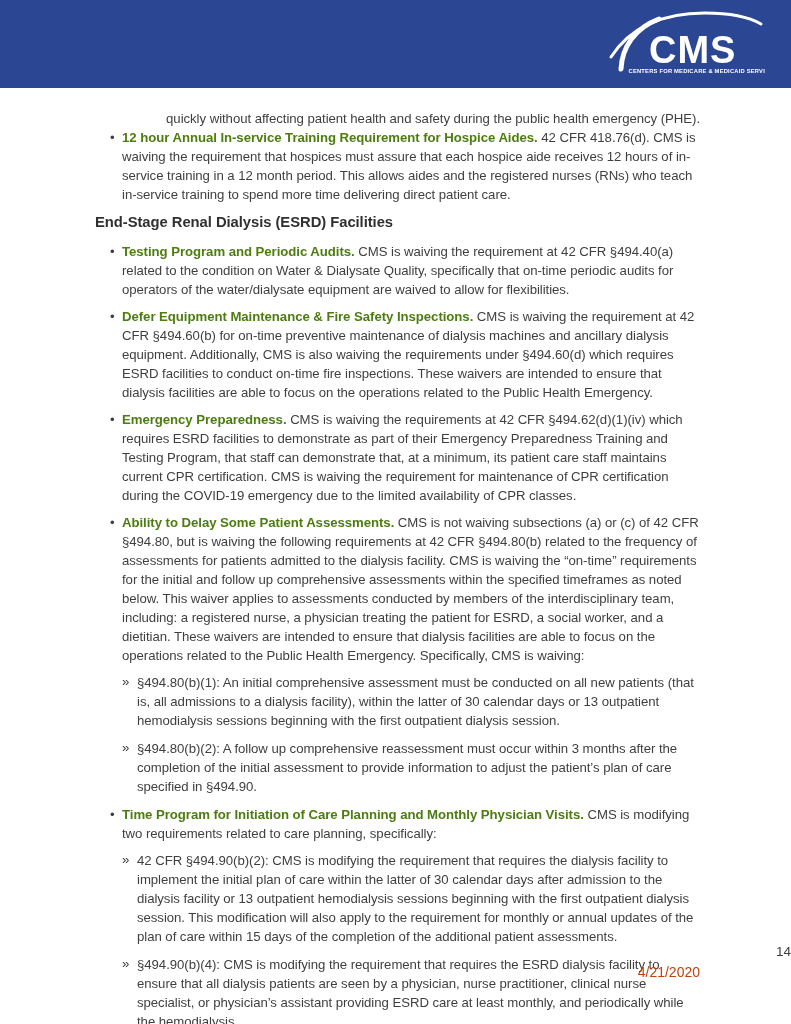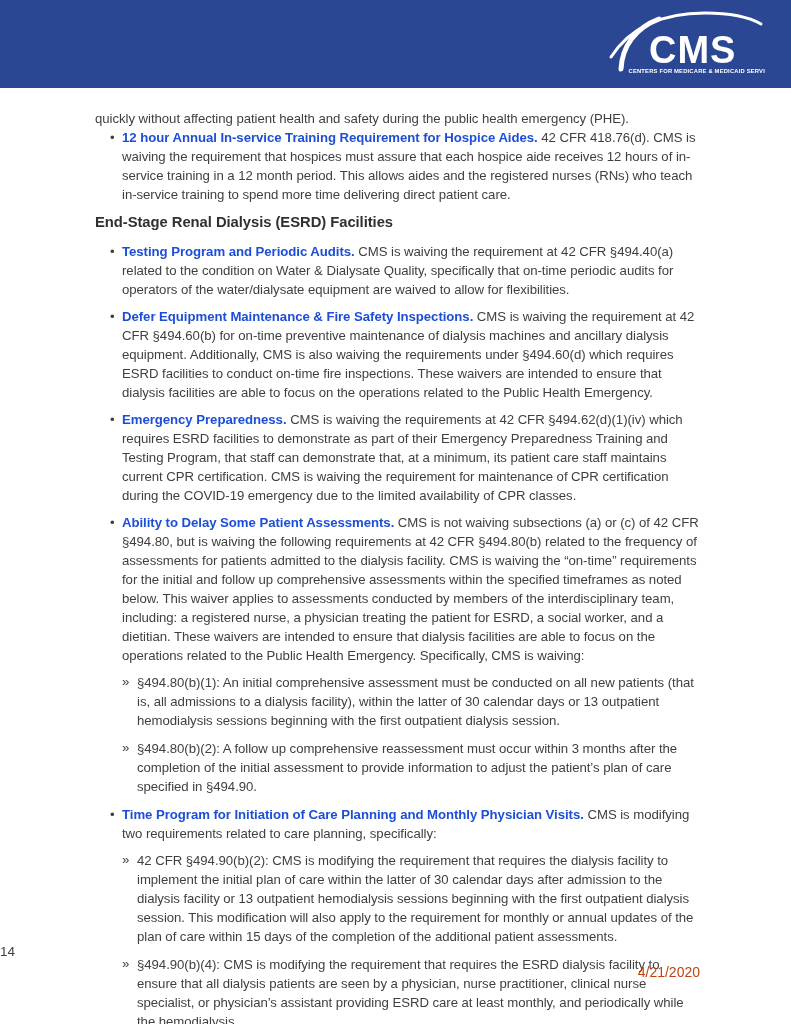--- a/index.html
+++ b/index.html
@@ -26,38 +26,38 @@
     position: absolute;
     top: 109px; left: 95px;
     width: 605px;
     color: #3f3f3f;
     font-size: 13.2px;
     line-height: 19px;
     letter-spacing: -0.05px;
     text-align: left;
   }
   .content p { margin: 0; }
-  .cont { margin: 0 0 5px 27px; }
+  .cont { margin: 0 0 5px 27px; text-align: right; }
   .heading {
     font-size: 14.8px;
     line-height: 20px;
     font-weight: bold;
     color: #303030;
     margin: 4px 0 10px 0;
   }
   .bullet { position: relative; margin: 0 0 8px 27px; }
   .bullet > .mk { position: absolute; left: -12px; top: 0; }
   .sub { position: relative; margin: 0 0 9px 42px; }
   .sub > .mk { position: absolute; left: -15px; top: -1px; }
-  .bt b { color: #1d4ed8; }
+  .bt b { color: #4d7c0f; }
   .pageno {
     position: absolute;
     top: 944px; left: 0;
     width: 791px;
-    text-align: left;
+    text-align: right;
     font-size: 13.5px;
     color: #3f3f3f;
   }
   .datefoot {
     position: absolute;
     top: 964px; left: 0;
     width: 700px;
     text-align: right;
     font-size: 14px;
     color: #c2410c;

